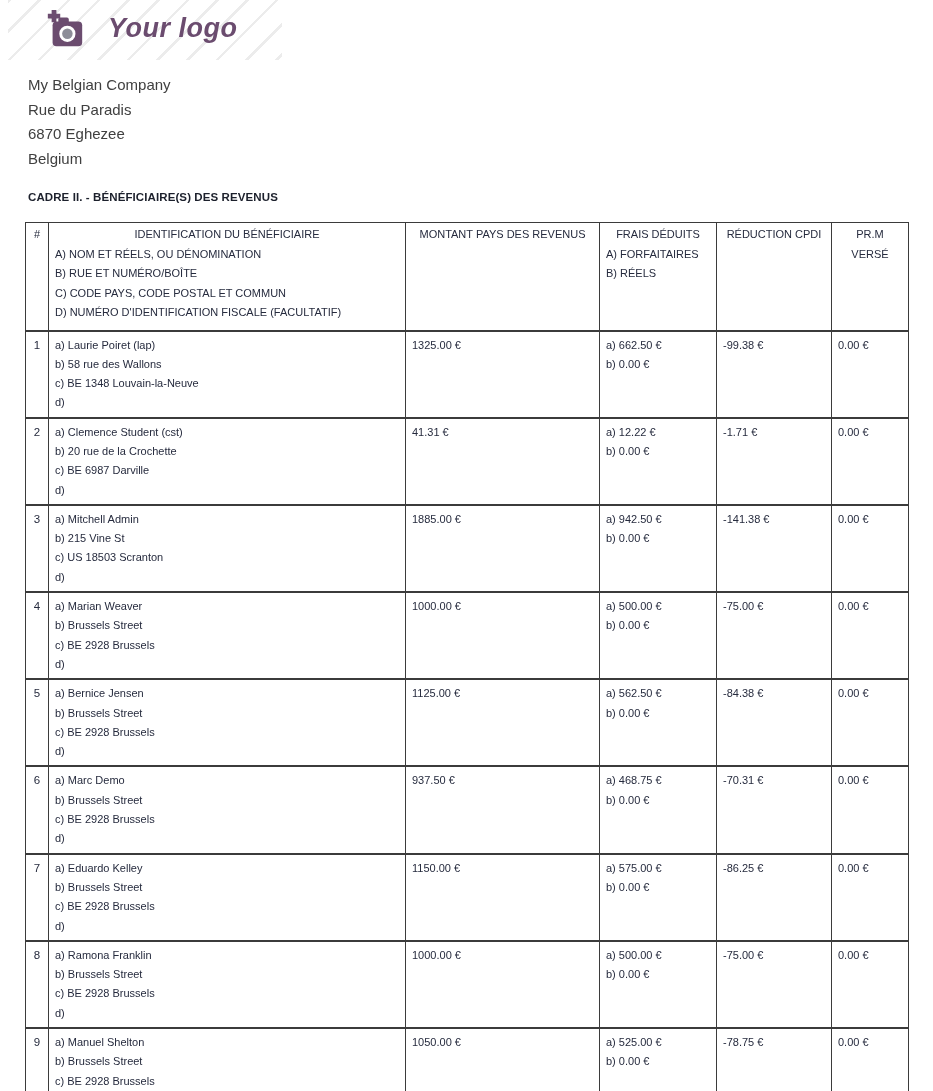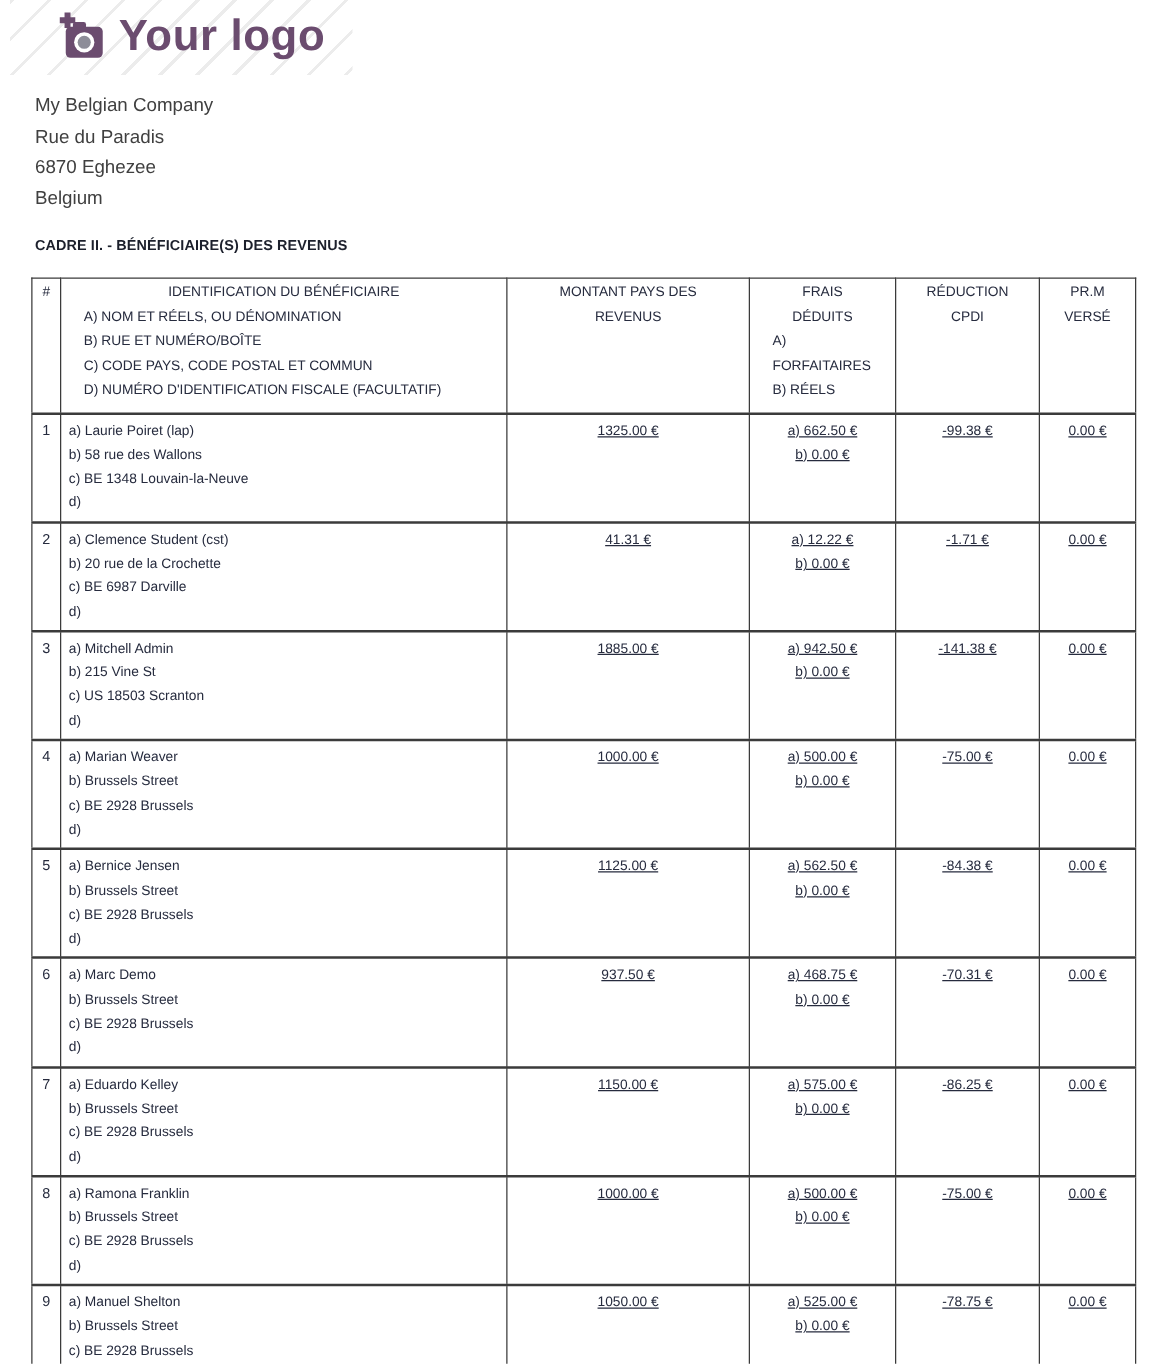--- a/index.html
+++ b/index.html
@@ -23,26 +23,27 @@
     position: absolute;
     left: 8px; top: 0;
     width: 274px; height: 60px;
     background-image: repeating-linear-gradient(135deg, #ececec 0 2.5px, transparent 2.5px 21px);
     display: flex;
     align-items: center;
     padding-left: 36px;
   }
   .logo-icon { width: 42px; height: 42px; flex: 0 0 auto; }
   .logo-text {
-    font-size: 35px;
+    font-size: 27px;
     font-weight: 800;
     letter-spacing: 0.5px;
-    margin-left: 9px;
+    margin-left: 22px;
     line-height: 1;
     padding-bottom: 4px;
+    font-style: italic;
   }
 
   
   .address {
     position: absolute;
     left: 28px; top: 73px;
     font-size: 15px;
     line-height: 24.5px;
     color: #404040;
   }
@@ -70,42 +71,42 @@
   table.benef, table.benef th, table.benef td {
     border: 1px solid #3b3b3b;
   }
   table.benef { border-width: 1.5px; }
   table.benef tr { border-top: 2px solid #3b3b3b; }
   table.benef thead tr { border-top: 1.5px solid #3b3b3b; }
 
   table.benef th {
     font-weight: 400;
     vertical-align: top;
-    padding: 2px 18px;
+    padding: 2px 6px;
     line-height: 19.5px;
     height: 108px;
     text-align: left;
   }
   table.benef th.h-num { text-align: center; padding: 2px 2px; }
   table.benef th .c { text-align: center; }
   table.benef th.h-center { text-align: center; }
 
   table.benef td {
     vertical-align: top;
     padding: 4px 6px;
     line-height: 19.3px;
     height: 84px;
   }
   td.num {
     text-align: center;
     vertical-align: middle;
     font-size: 11.5px;
     padding: 0 2px;
   }
-  td.amt { text-align: center; text-decoration: underline; }
+  td.amt { text-align: left; }
 
   .col-num { width: 23px; }
   .col-ident { width: 357px; }
   .col-brut { width: 194px; }
   .col-frais { width: 117px; }
   .col-cpdi { width: 115px; }
   .col-prm { width: 77px; }
 </style>
 </head>
 <body>

